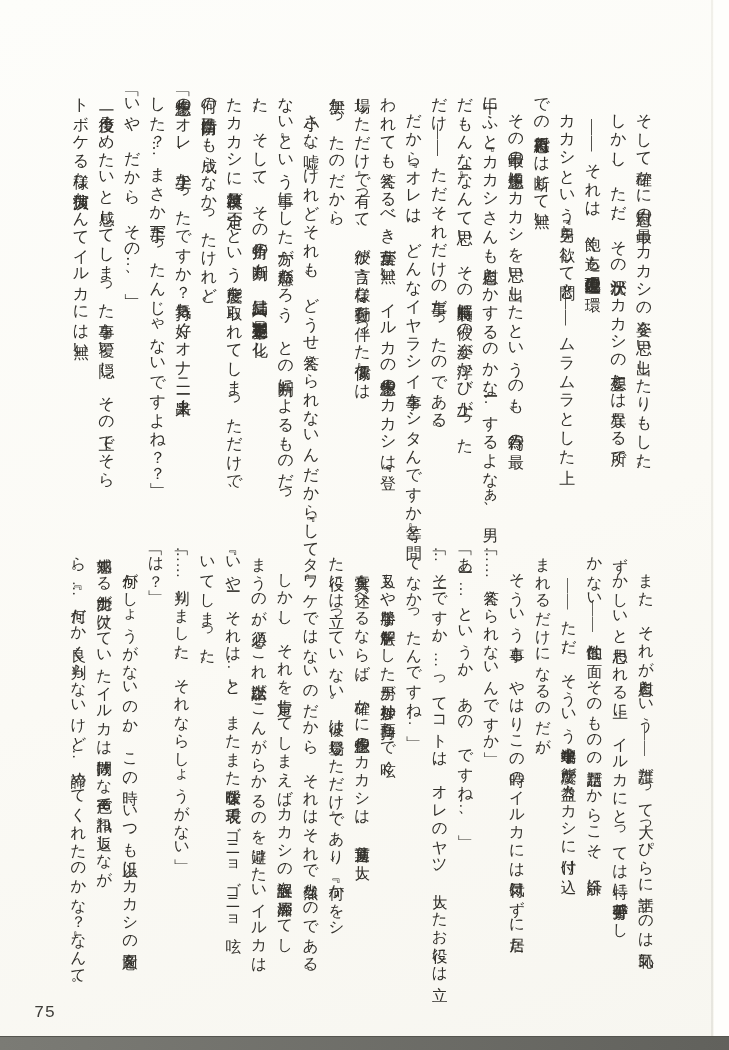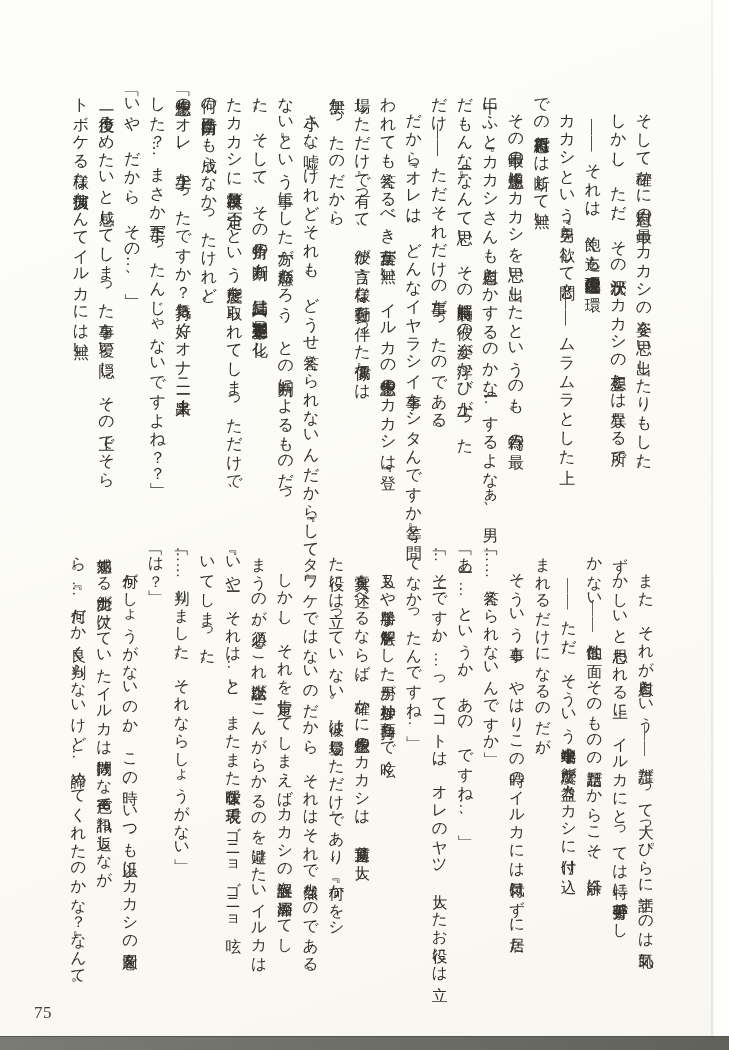--- a/index.html
+++ b/index.html
@@ -37,21 +37,21 @@
   .vblock .tline{
     margin:0;
     white-space:pre;
   }
   .vblock-top{top:86px;right:72px;height:466px;font-size:16px;}
   .vblock-top .tline{line-height:25.6px;height:464px;}
   .vblock-bottom{top:546px;right:70px;height:452px;font-size:15.5px;}
   .vblock-bottom .tline{line-height:25.8px;height:450px;}
   .page-number{
     position:absolute;left:34px;top:1003px;
-    font-family:Liberation Serif, serif;
+    font-family:Liberation Mono, monospace;
     font-size:17px;color:#3f3e3a;letter-spacing:.5px;
   }
   .dust-speck{
     position:absolute;left:314px;top:515px;width:3px;height:3px;
     border-radius:50%;background:#b9b5ab;
   }
 </style>
 </head>
 <body>
 

